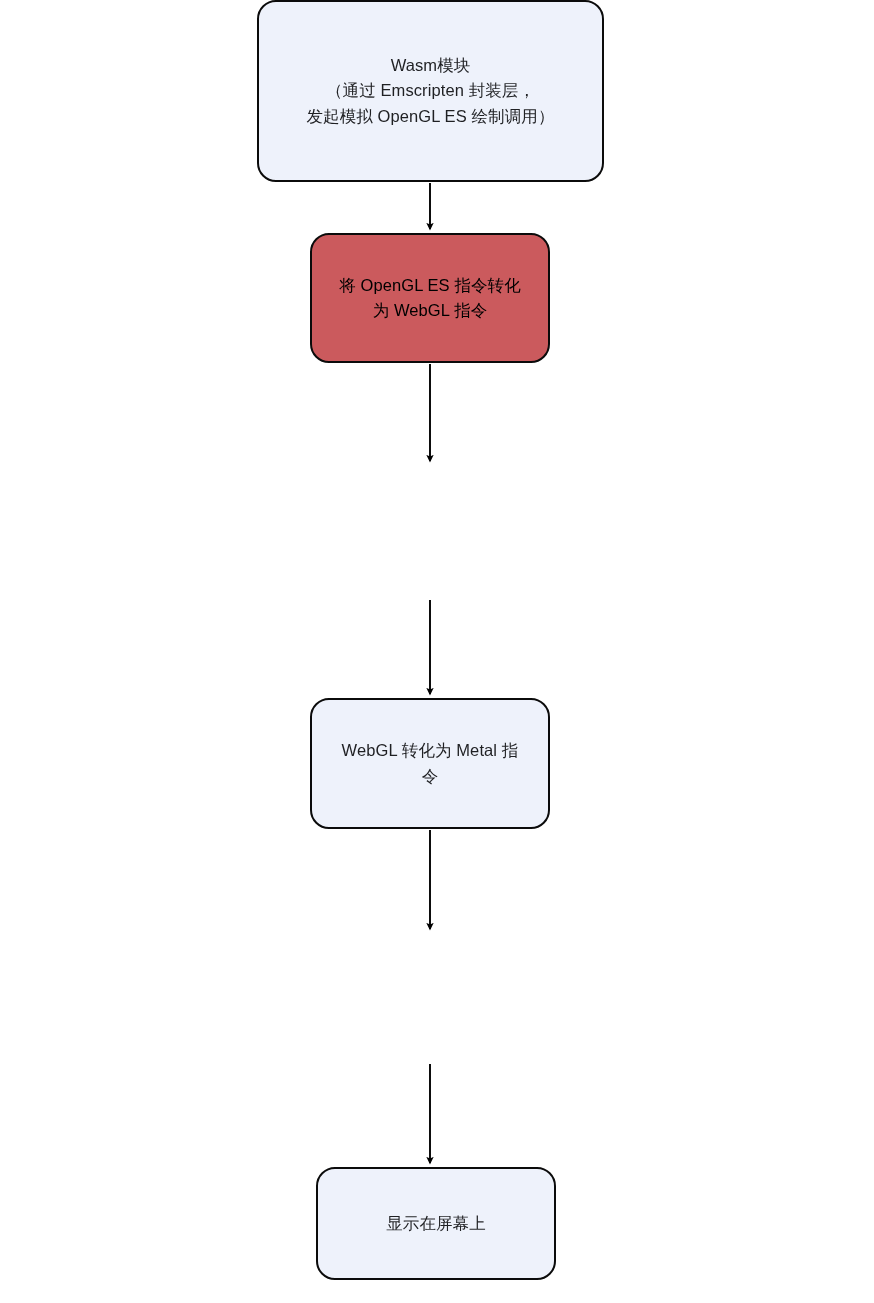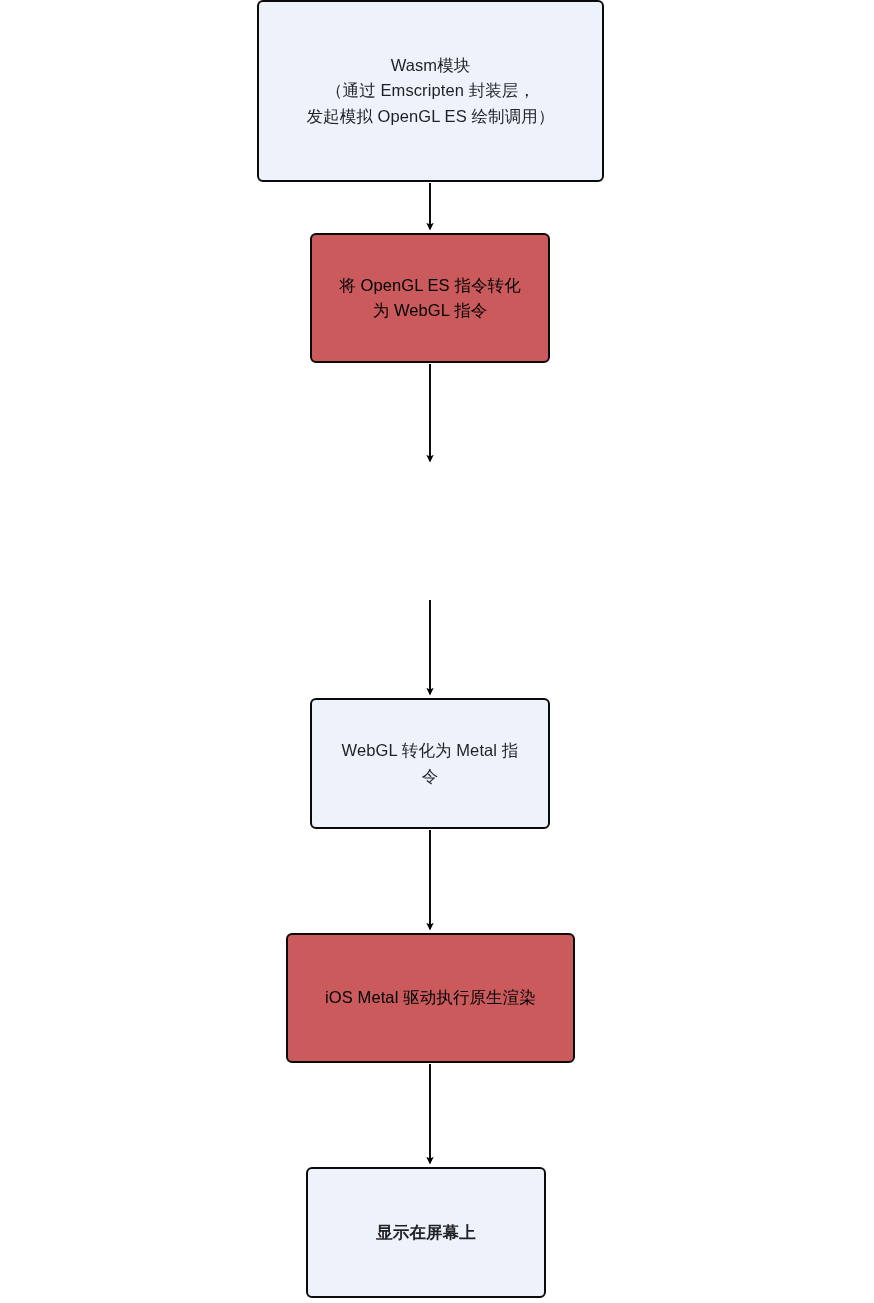--- a/index.html
+++ b/index.html
@@ -24,21 +24,21 @@
     left: 0;
     top: 0;
     width: 874px;
     height: 1303px;
     pointer-events: none;
   }
   .node {
     position: absolute;
     box-sizing: border-box;
     border: 2.4px solid #0b0b0b;
-    border-radius: 6px;
+    border-radius: 19px;
     display: flex;
     align-items: center;
     justify-content: center;
     text-align: center;
     line-height: 1.52;
     font-size: 16.5px;
     letter-spacing: 0.1px;
     padding: 4px 10px;
   }
   .node-blue {
@@ -53,21 +53,21 @@
     display: block;
     white-space: pre-line;
   }
 
   
   #node-wasm-module   { left: 257px; top: 0px;    width: 347px; height: 182px; }
   #node-gles-to-webgl { left: 310px; top: 233px;  width: 240px; height: 130px; }
   #node-webgl-js-api  { left: 310px; top: 465px;  width: 240px; height: 134px; }
   #node-webgl-to-metal{ left: 310px; top: 698px;  width: 240px; height: 131px; }
   #node-ios-metal     { left: 286px; top: 933px;  width: 289px; height: 130px; }
-  #node-display       { left: 306px; top: 1167px; width: 240px; height: 131px; font-weight: bold; }
+  #node-display       { left: 316px; top: 1167px; width: 240px; height: 113px; }
 </style>
 </head>
 <body>
 
 <div id="flow-canvas">
 
   <svg class="arrow-layer" viewBox="0 0 874 1303" width="874" height="1303" xmlns="http://www.w3.org/2000/svg">
     <defs>
       <marker id="arrowhead" markerWidth="10" markerHeight="10" refX="6.2" refY="4" orient="auto" markerUnits="userSpaceOnUse">
         <path d="M0,0.3 L7.6,4 L0,7.7 L1.7,4 Z" fill="#000000"></path>
@@ -95,21 +95,18 @@
     <span class="node-label">将 OpenGL ES 指令转化
 为 WebGL 指令</span>
   </div>
 
 
   <div class="node node-blue" id="node-webgl-to-metal">
     <span class="node-label">WebGL 转化为 Metal 指
 令</span>
   </div>
 
-  <div class="node node-red" id="node-ios-metal">
-    <span class="node-label">iOS Metal 驱动执行原生渲染</span>
-  </div>
 
   <div class="node node-blue" id="node-display">
     <span class="node-label">显示在屏幕上</span>
   </div>
 
 </div>
 
 </body></html>

